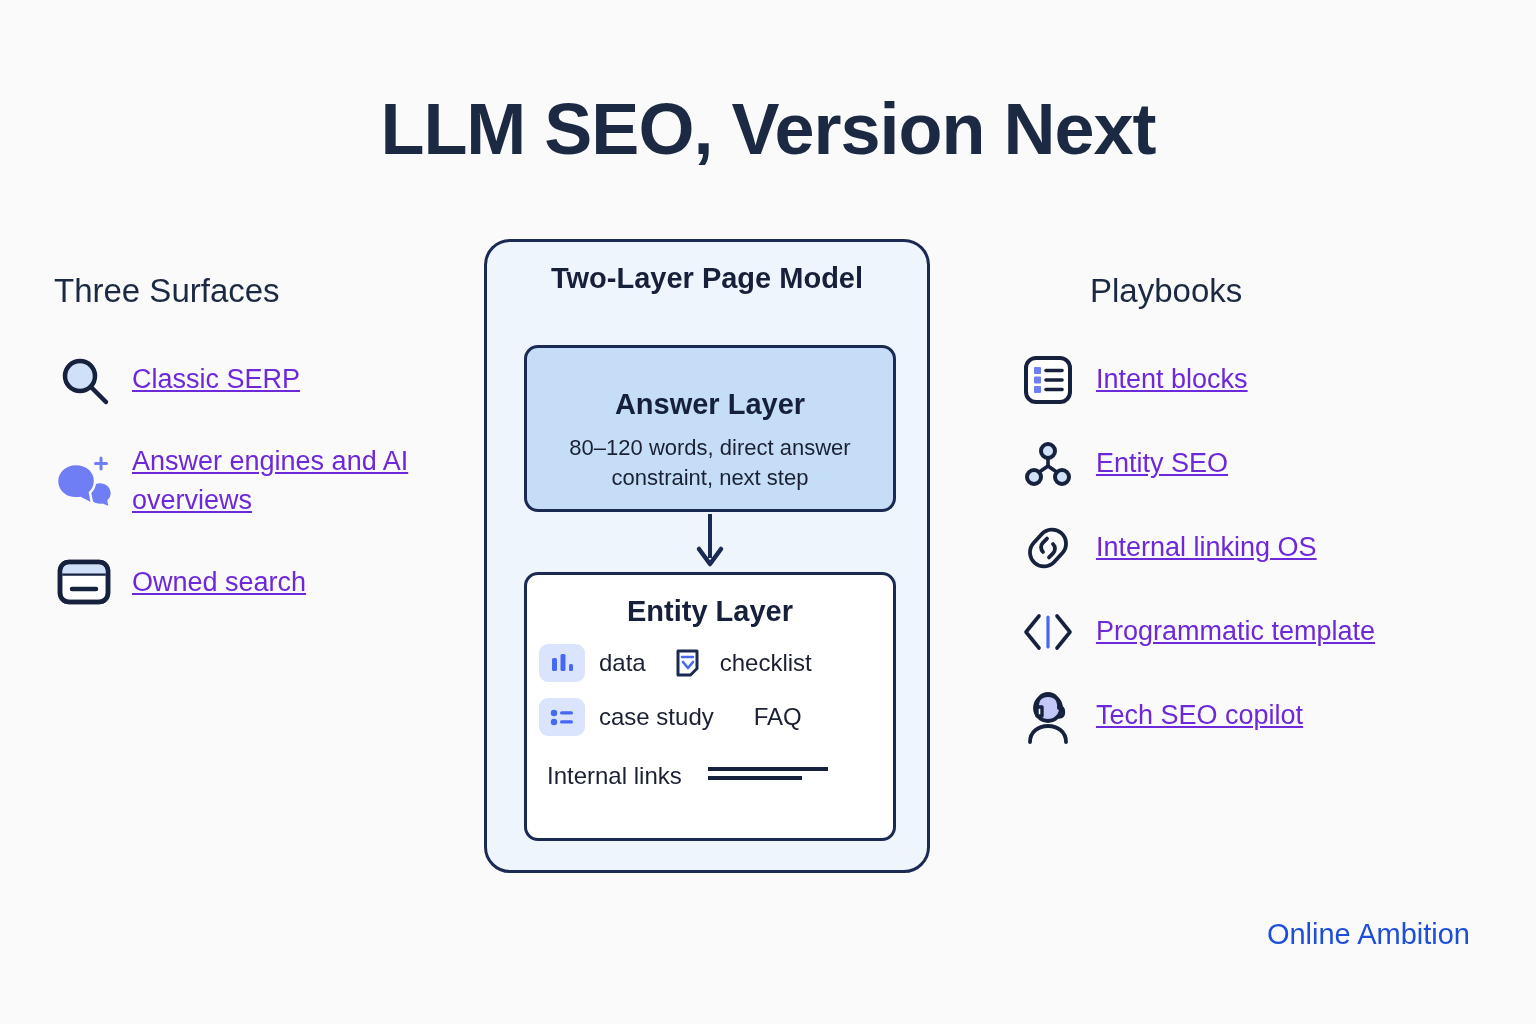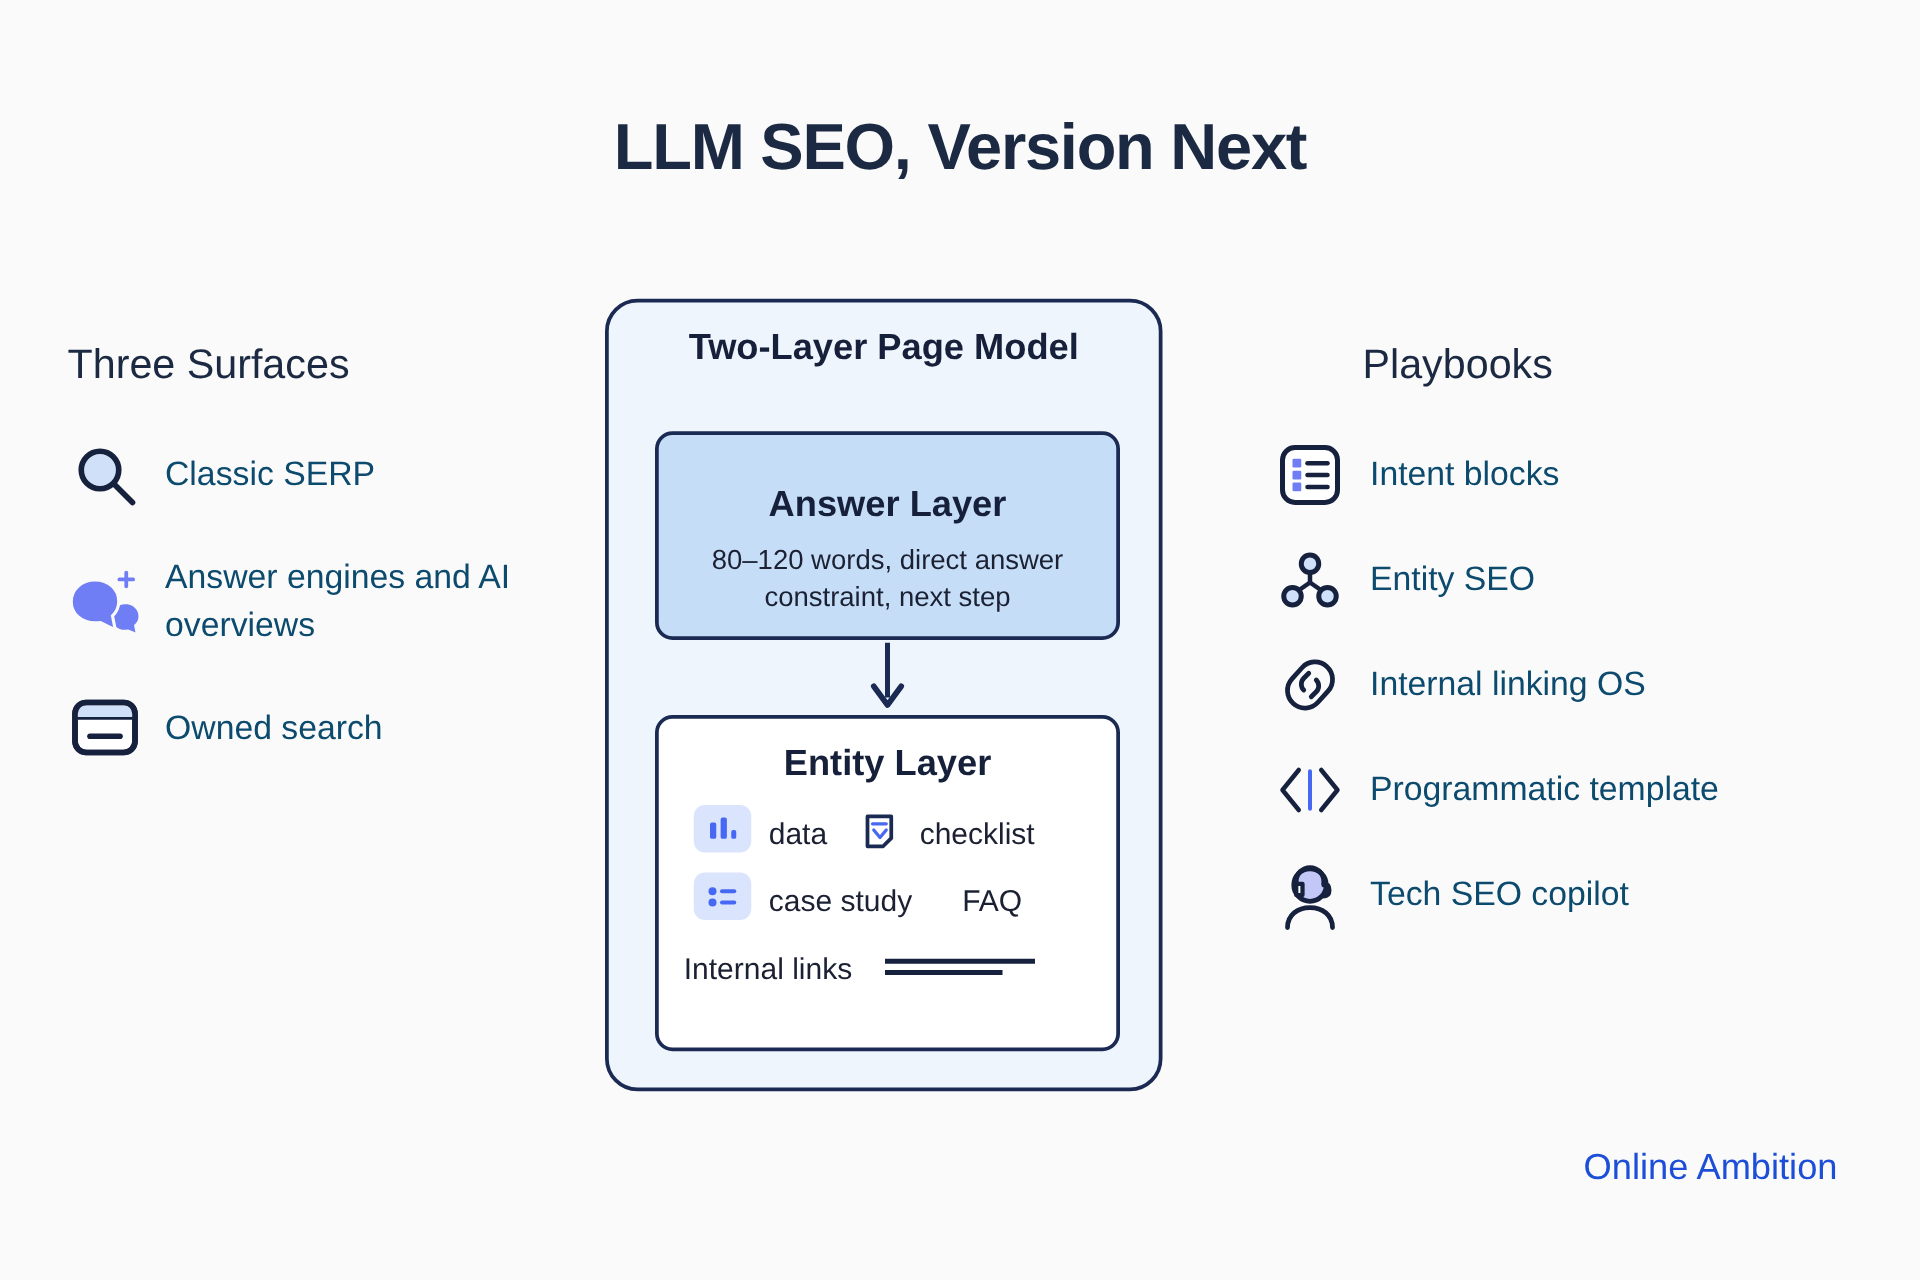--- a/index.html
+++ b/index.html
@@ -21,21 +21,21 @@
     height: 1024px;
   }
 
   
   .title {
     position: absolute;
     top: 88px;
     left: 0;
     width: 1536px;
     text-align: center;
-    font-size: 52px;
+    font-size: 72px;
     font-weight: bold;
     letter-spacing: -1px;
     color: #1b2a42;
   }
 
   
   .col-head {
     font-size: 33px;
     font-weight: normal;
     color: #1b2a42;
@@ -67,21 +67,22 @@
     height: 56px;
     flex: 0 0 60px;
     display: flex;
     align-items: center;
     justify-content: center;
     margin-right: 18px;
   }
   .item .lbl {
     font-size: 27px;
     line-height: 1.45;
-    color: #0c4a6e;
+    color: #6d28d9;
+    text-decoration: underline;
   }
   .col-left .item { margin-bottom: 34px; }
   .col-right .item { margin-bottom: 28px; }
   .col-right .item .lbl { font-size: 27px; }
 
   
   .center-card {
     position: absolute;
     left: 484px;
     top: 239px;
@@ -149,23 +150,23 @@
   }
   .depth-layer .dl-title {
     text-align: center;
     font-size: 29px;
     font-weight: bold;
     margin-top: 20px;
     color: #16203a;
   }
   .chip-row {
     display: flex;
-    align-items: flex-end;
+    align-items: center;
     margin-top: 16px;
-    padding-left: 28px;
+    padding-left: 12px;
   }
   .chip {
     width: 46px;
     height: 38px;
     background: #dbe4fd;
     border-radius: 9px;
     display: flex;
     align-items: center;
     justify-content: center;
     flex: 0 0 46px;

